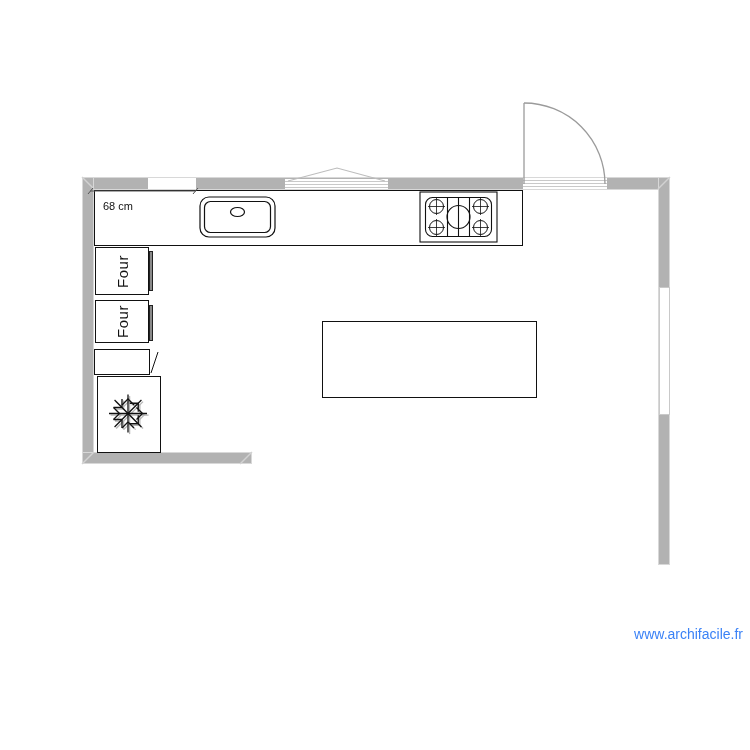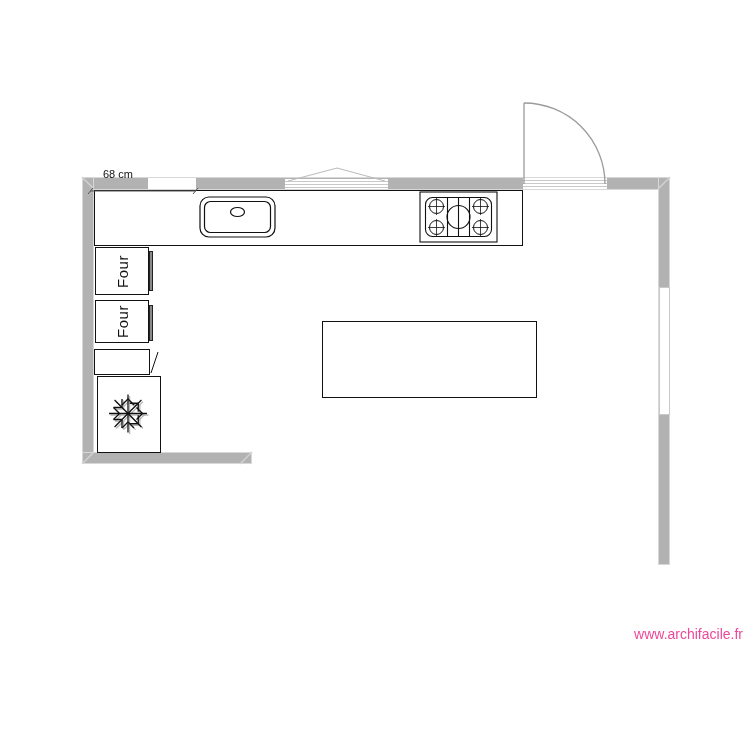--- a/index.html
+++ b/index.html
@@ -18,21 +18,21 @@
   }
   .win-right{position:absolute;background:#ffffff;border:1px solid #c9c9c9;box-sizing:border-box;}
   .furn{position:absolute;background:#ffffff;border:1.3px solid #111;box-sizing:border-box;}
   .island{border-width:1.6px;}
   .handle{position:absolute;background:#8a8a8a;border:1px solid #222;box-sizing:border-box;}
   .oven-box{display:flex;align-items:center;justify-content:center;}
   .oven-label{
     transform:rotate(-90deg);font-size:15px;color:#111;white-space:nowrap;letter-spacing:.5px;
   }
   .dim-label{position:absolute;font-size:11px;color:#111;white-space:nowrap;}
-  .watermark{position:absolute;font-size:14px;color:#ec4899;white-space:nowrap;}
+  .watermark{position:absolute;font-size:14px;color:#3b82f6;white-space:nowrap;}
   svg.overlay{position:absolute;left:0;top:0;pointer-events:none;}
 </style>
 </head>
 <body>
 
 <div id="stage">
 
   <div class="wall" style="left:82px;top:177px;width:588px;height:13px;"></div>
   <div class="wall" style="left:82px;top:177px;width:12px;height:287px;"></div>
   <div class="wall" style="left:82px;top:452px;width:170px;height:12px;"></div>
@@ -55,21 +55,21 @@
     <span class="oven-label">Four</span>
   </div>
   <div class="handle" style="left:149px;top:305px;width:4px;height:36px;"></div>
 
   <div class="furn" style="left:94px;top:349px;width:56px;height:26px;"></div>
 
   <div class="furn" style="left:97px;top:376px;width:64px;height:77px;border-width:1.5px;"></div>
 
   <div class="furn island" style="left:322px;top:321px;width:215px;height:77px;"></div>
 
-  <div class="dim-label" style="left:103px;top:168px;">68 cm</div>
+  <div class="dim-label" style="left:103px;top:200px;">68 cm</div>
 
   <div class="watermark" style="right:7px;top:626px;">www.archifacile.fr</div>
 
   <svg class="overlay" width="750" height="750" viewBox="0 0 750 750">
 
     <g stroke="#d2d2d2" stroke-width="1.4">
       <line x1="82" y1="177" x2="94" y2="189"></line>
       <line x1="670" y1="177" x2="658" y2="189"></line>
       <line x1="82" y1="464" x2="94" y2="452"></line>
       <line x1="252" y1="452" x2="240" y2="464"></line>

